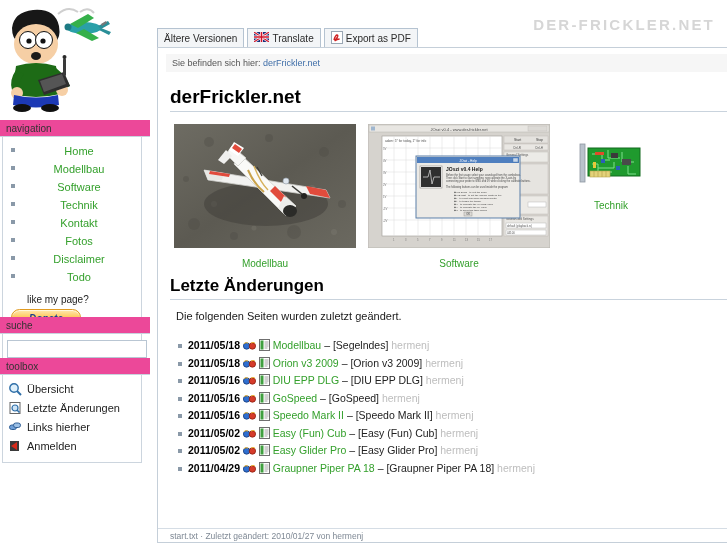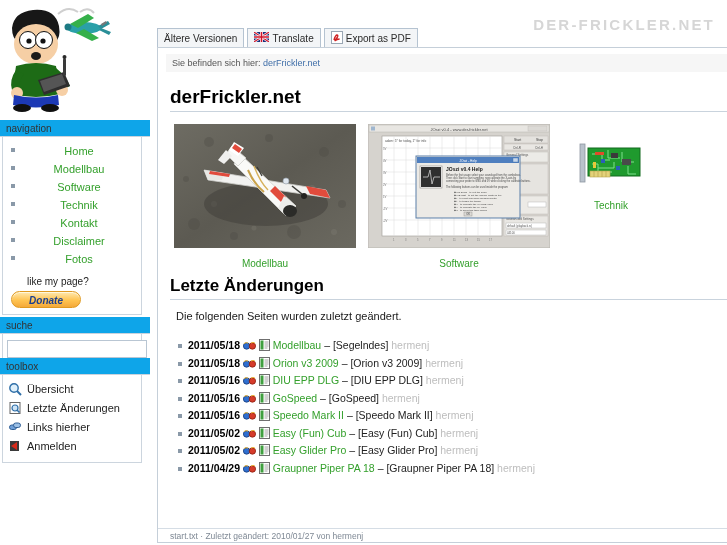--- a/index.html
+++ b/index.html
@@ -31,21 +31,21 @@
   #sidebar {
     position: absolute; left: 0; top: 0; width: 150px; height: 545px;
     background: #ffffff;
   }
   #mascot {
     position: absolute; left: 0; top: 0; width: 150px; height: 120px;
   }
   .sb-head {
     font-size: 10px; color: #333; padding: 3px 0 2px 6px;
     border-bottom: 1px solid #c9d3dd;
-    background: #0ea5e9;
+    background: #ec4899;
   }
   .sb-box {
     margin: 0 8px 0 2px;
     border: 1px solid #ccd5de;
     border-top: none;
     background: #fff;
     padding: 5px 4px 6px 4px;
   }
   ul.navlist { list-style: none; margin: 0; padding: 0; }
   ul.navlist li {
@@ -230,22 +230,23 @@
 
     <div style="position:absolute; left:0; top:120px; width:150px;">
       <div class="sb-head">navigation</div>
       <div class="sb-box">
         <ul class="navlist">
           <li><span class="bullet"></span><a class="nav" href="#">Home</a></li>
           <li><span class="bullet"></span><a class="nav" href="#">Modellbau</a></li>
           <li><span class="bullet"></span><a class="nav" href="#">Software</a></li>
           <li><span class="bullet"></span><a class="nav" href="#">Technik</a></li>
           <li><span class="bullet"></span><a class="nav" href="#">Kontakt</a></li>
+          <li><span class="bullet"></span><a class="nav" href="#">Fotos</a></li>
           <li><span class="bullet"></span><a class="nav" href="#">Disclaimer</a></li>
-          <li><span class="bullet"></span><a class="nav" href="#">Fotos</a></li>
+          <li><span class="bullet"></span><a class="nav" href="#">Todo</a></li>
         </ul>
         <div class="likeline">like my page?</div>
         <div class="donate">Donate</div>
       </div>
     </div>
 
     <div style="position:absolute; left:0; top:317px; width:150px;">
       <div class="sb-head">suche</div>
       <div class="sb-box">
         <input id="searchinput" type="text" placeholder="" style="">

